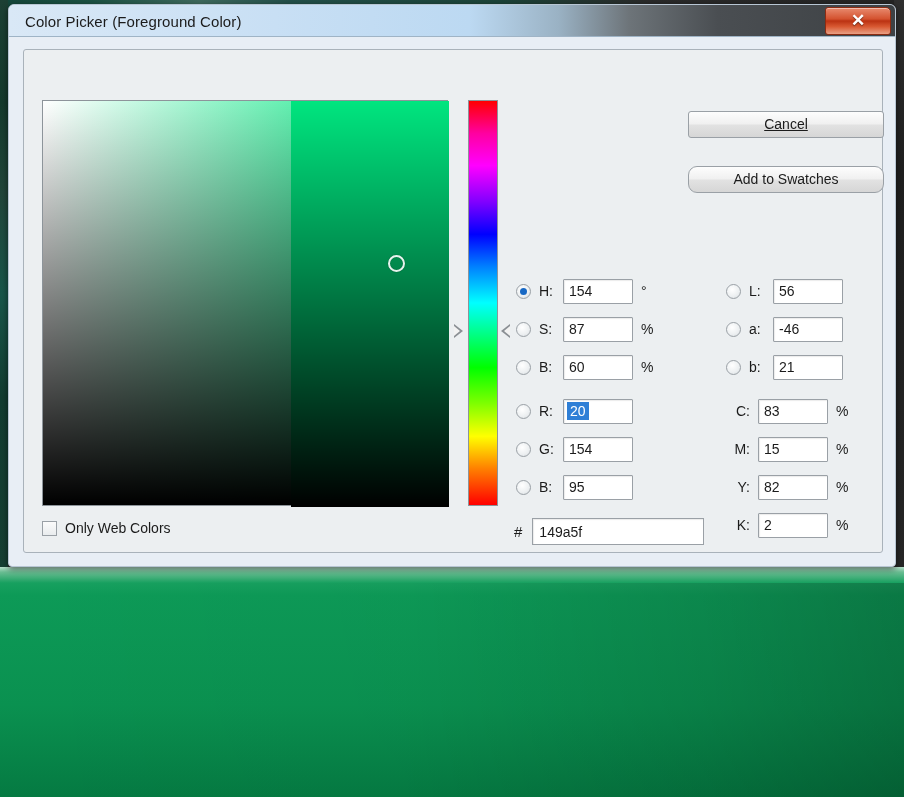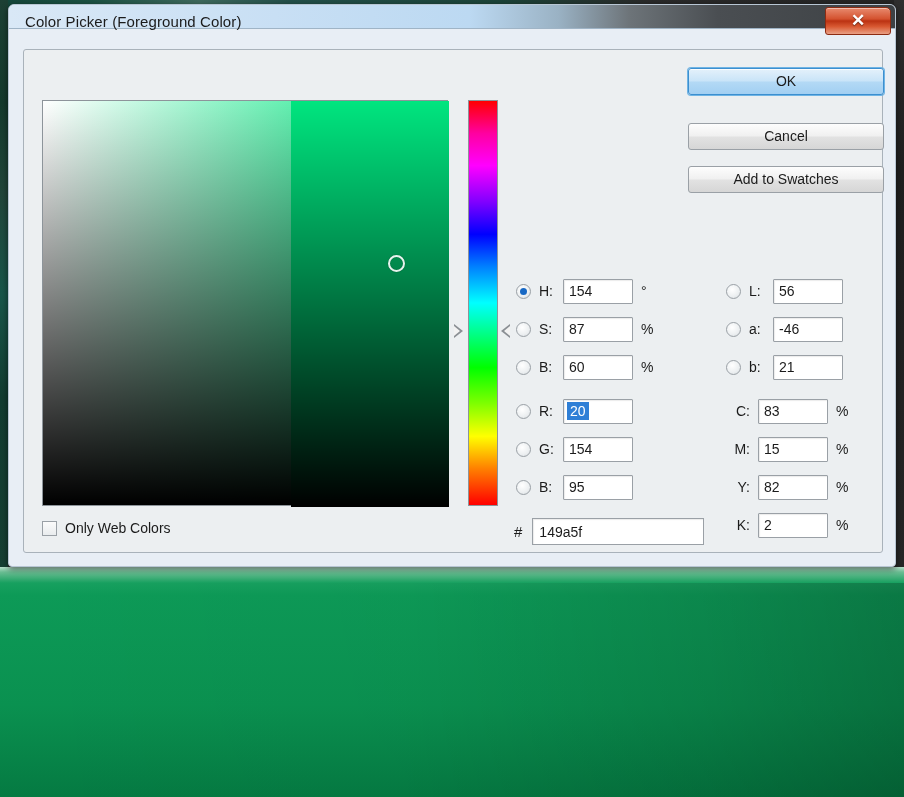--- a/index.html
+++ b/index.html
@@ -63,21 +63,21 @@
     background: #e8eef5;
     border: 1px solid #b8c6d4;
     border-radius: 6px 6px 4px 4px;
     box-shadow: 0 2px 6px rgba(0,0,0,.55);
     overflow: hidden;
   }
 
   
   #titlebar {
     position: absolute; left: 0; top: 0;
-    width: 100%; height: 24px;
+    width: 100%; height: 32px;
     background: linear-gradient(to right,
         #d9e8f6 0%, #c8dff4 30%, #bcd9f2 52%,
         #9ab2c4 62%, #6d7479 70%, #4a4e52 80%, #3d4144 100%);
     border-bottom: 1px solid #9fb4c6;
   }
   #titlebar-text {
     position: absolute; left: 16px; top: 8px;
     font-size: 15px; color: #1b1b1b;
     letter-spacing: .1px;
     white-space: nowrap;
@@ -220,22 +220,22 @@
     text-align: center;
     line-height: 25px;
     font-family: "Liberation Sans", sans-serif;
   }
   #btn-ok {
     left: 664px; top: 18px;
     background: linear-gradient(to bottom, #e4f1fb 0%, #c9e4f8 48%, #b3d9f5 52%, #a2cff2 100%);
     border: 1px solid #3c8fd0;
     box-shadow: 0 0 0 1px #6fb4e4, inset 0 1px 0 rgba(255,255,255,.8);
   }
-  #btn-cancel { left: 664px; top: 73px; }
-  #btn-swatches { left: 664px; top: 116px; }
+  #btn-cancel { left: 664px; top: 61px; text-decoration: underline; }
+  #btn-swatches { left: 664px; top: 116px; border-radius: 9px; }
   #btn-libraries { left: 664px; top: 171px; }
 
   
   .field-row {
     position: absolute;
     display: flex;
     align-items: center;
     height: 26px;
   }
   .radio {
@@ -352,21 +352,20 @@
       <div id="sb-marker" style="left: 345.22px; top: 154.4px;"></div>
     </div>
 
     <div id="hue-slider"></div>
     <div id="hue-arrow-left" class="hue-arrow" style="top: 274.42px;"></div>
     <div id="hue-arrow-left-fill" class="hue-arrow-fill" style="top: 276.42px;"></div>
     <div id="hue-arrow-right" class="hue-arrow" style="top: 274.42px;"></div>
     <div id="hue-arrow-right-fill" class="hue-arrow-fill" style="top: 276.42px;"></div>
 
 
-    <div class="btn" id="btn-ok">OK</div>
     <div class="btn" id="btn-cancel">Cancel</div>
     <div class="btn" id="btn-swatches">Add to Swatches</div>
 
     <div id="fields-host">
         <div class="field-row" style="left: 492px; top: 228px;">
           <div class="radio checked"></div>
           <div class="field-label">H:</div>
           <div class="sel-wrap"><input type="text" class="field-input" value="154" style=""></div>
           <div class="unit">°</div>
         </div>

